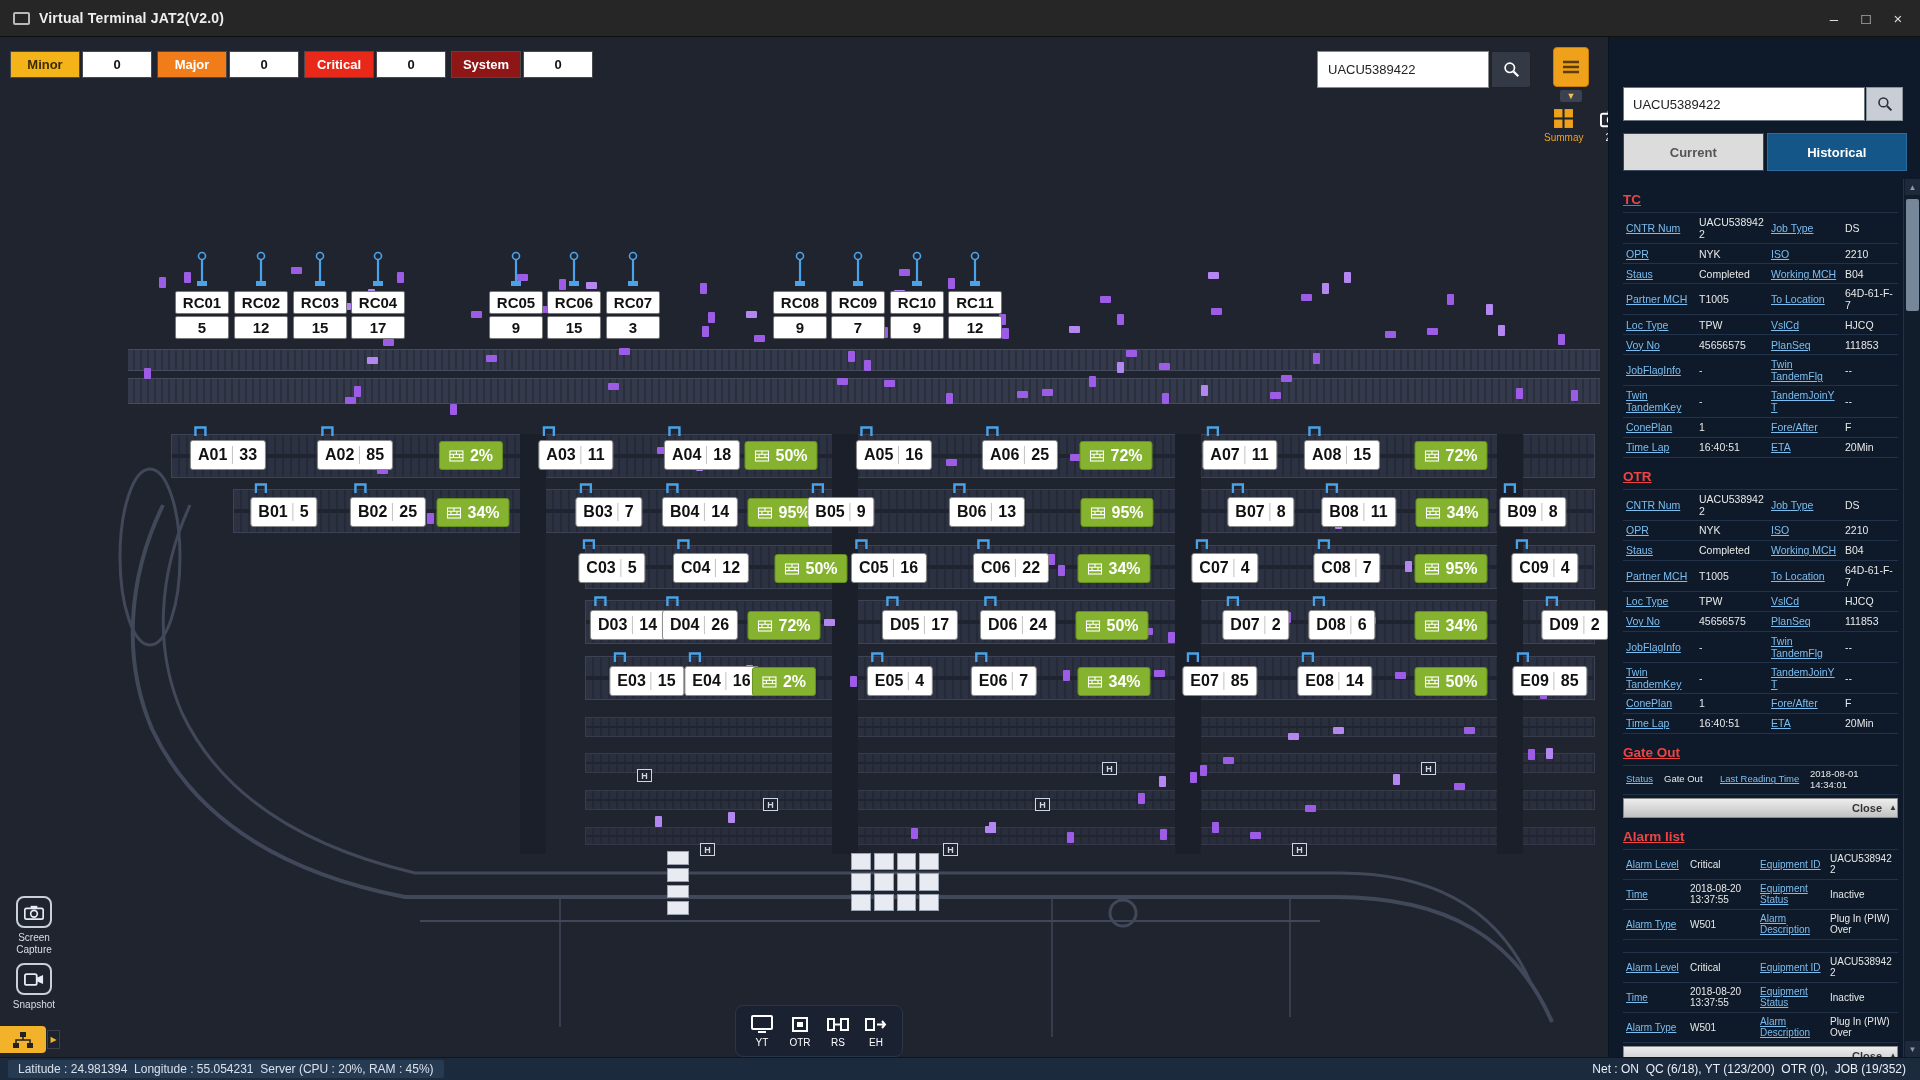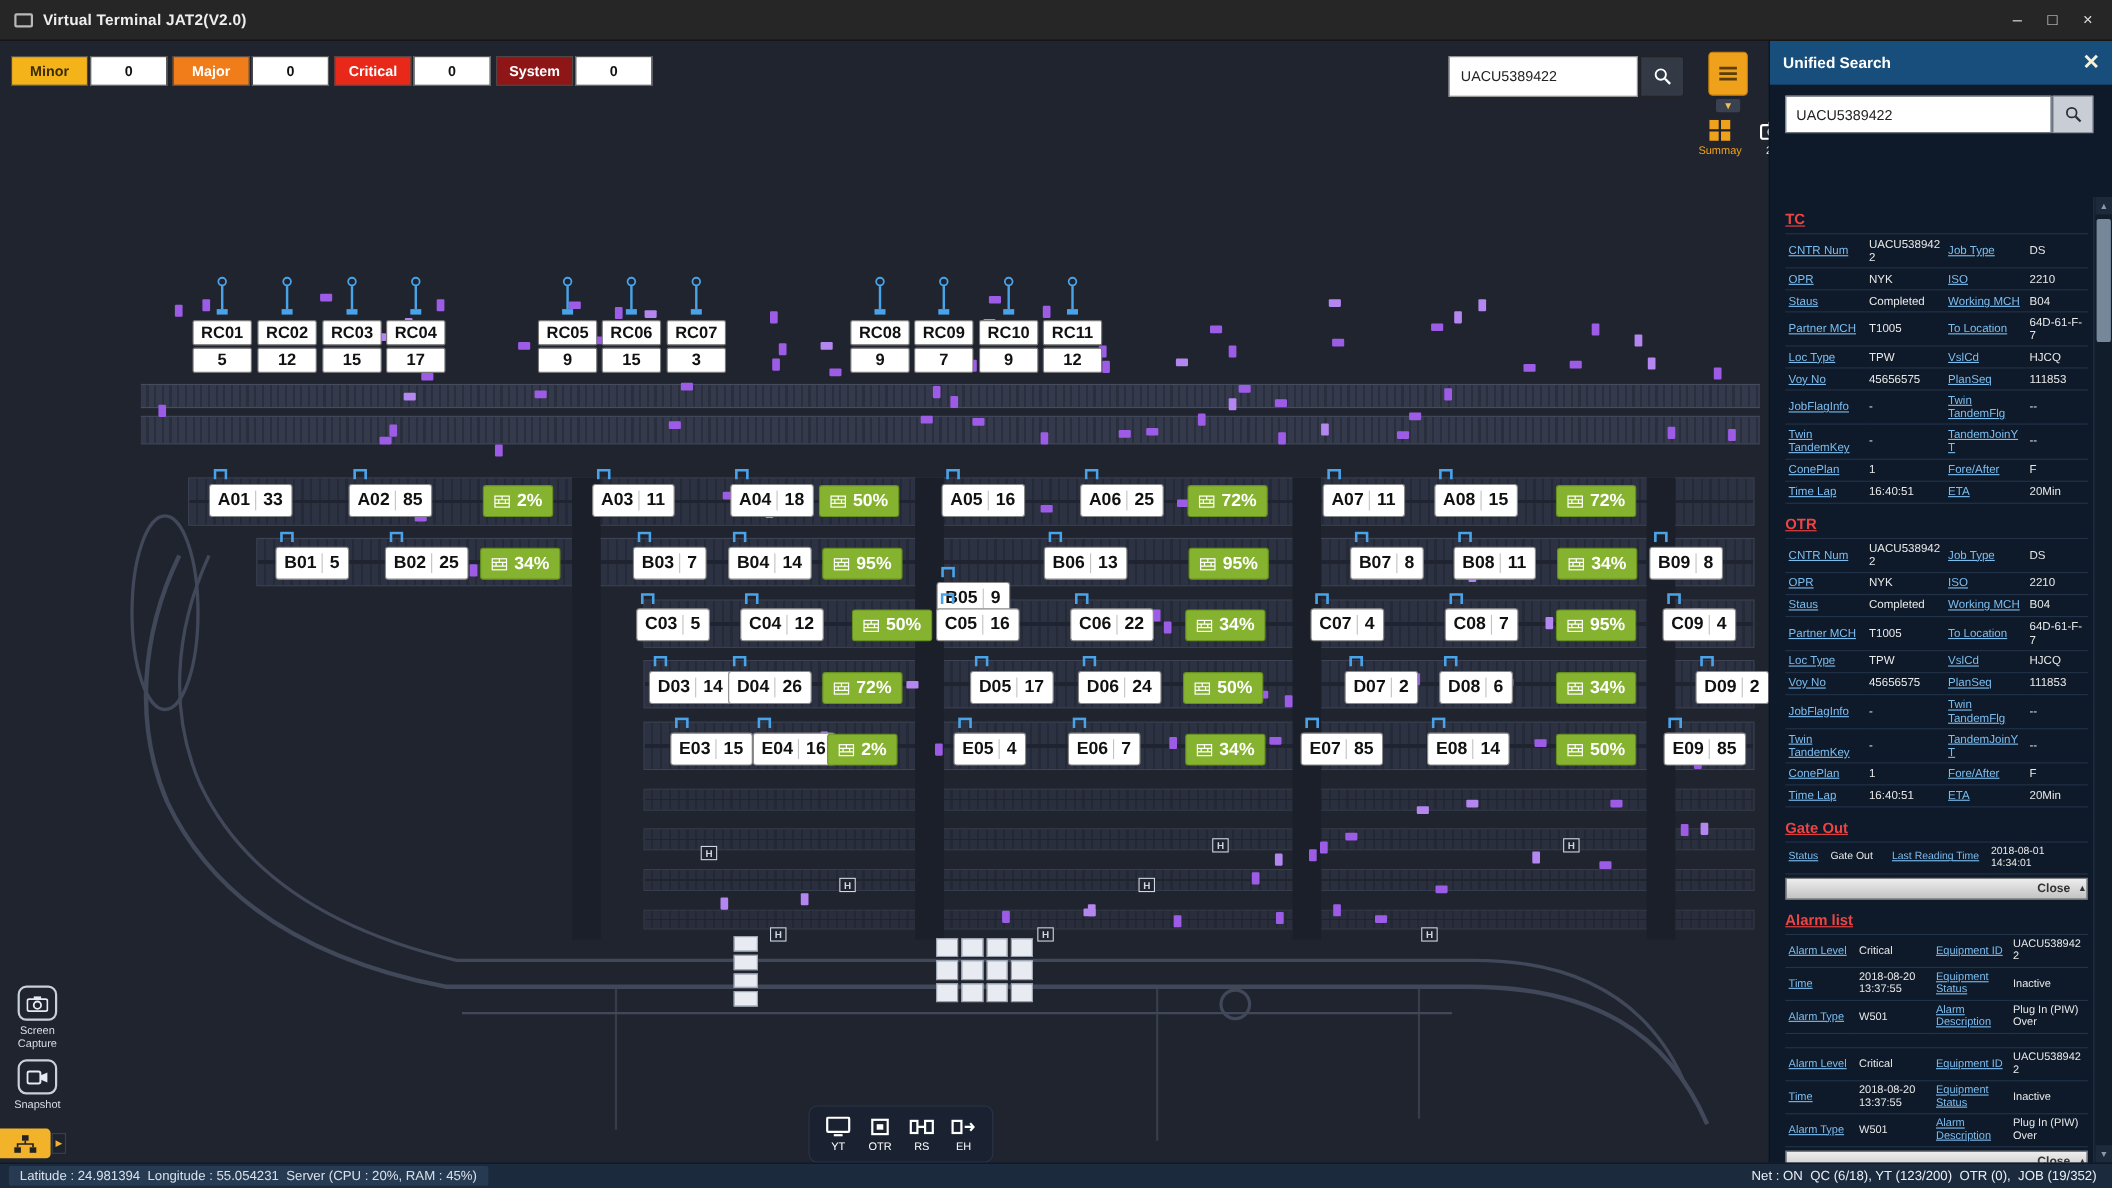--- a/index.html
+++ b/index.html
@@ -517,21 +517,21 @@
             <line x1="1" y1="4.3" x2="14" y2="4.3"></line>
             <line x1="1" y1="7.6" x2="14" y2="7.6"></line>
             <line x1="7.5" y1="1" x2="7.5" y2="4.3"></line>
             <line x1="4.5" y1="4.3" x2="4.5" y2="7.6"></line>
             <line x1="10.5" y1="4.3" x2="10.5" y2="7.6"></line>
           </g>
         </svg>
       </span>
       <span class="pct-val">95%</span>
     </div>
-    <div class="yard-block" style="left: 885px; top: 460px; margin-top: 32px;">
+    <div class="yard-block" style="left: 841px; top: 460px;">
       <span class="blk-icon">
         <svg viewBox="0 0 13 10">
           <path d="M1.5 10 V1.5 H11.5 V10" fill="none" stroke="#4aa3e8" stroke-width="2.4"></path>
         </svg>
       </span>
       <span class="blk-lbl">B05</span>
       <span class="blk-val">9</span>
     </div>
     <div class="yard-block" style="left: 987px; top: 460px;">
       <span class="blk-icon">
@@ -1261,33 +1261,33 @@
       <span class="dock-label">EH</span>
     </div>
   </div>
 
 <div id="statusbar">
   <span class="status-left">Latitude : 24.981394  Longitude : 55.054231  Server (CPU : 20%, RAM : 45%)</span>
   <span class="status-right">Net : ON  QC (6/18), YT (123/200)  OTR (0),  JOB (19/352)</span>
 </div>
 
 <div id="panel">
-  <div class="p-header">
-    <span class="p-title">Unified Search</span>
-    <span class="p-close">✕</span>
-  </div>
   <div class="p-search">
     <input value="UACU5389422" style="">
     <span class="p-search-btn">
       <svg viewBox="0 0 20 20">
         <circle cx="8" cy="8" r="5.5" fill="none" stroke="#2a2f38" stroke-width="2"></circle>
         <line x1="12.5" y1="12.5" x2="18" y2="18" stroke="#2a2f38" stroke-width="2.5"></line>
       </svg>
     </span>
   </div>
+  <div class="p-tabs">
+    <div class="tab tab-current">Current</div>
+    <div class="tab tab-active">Historical</div>
+  </div>
   <div id="panel-content">
       <div class="sec-title">TC</div>
       <div class="ptable ">
         <div class="prow">
           <div class="pcell plbl">CNTR Num</div>
           <div class="pcell pval">UACU5389422</div>
           <div class="pcell plbl">Job Type</div>
           <div class="pcell pval">DS</div>
         </div>
         <div class="prow">

